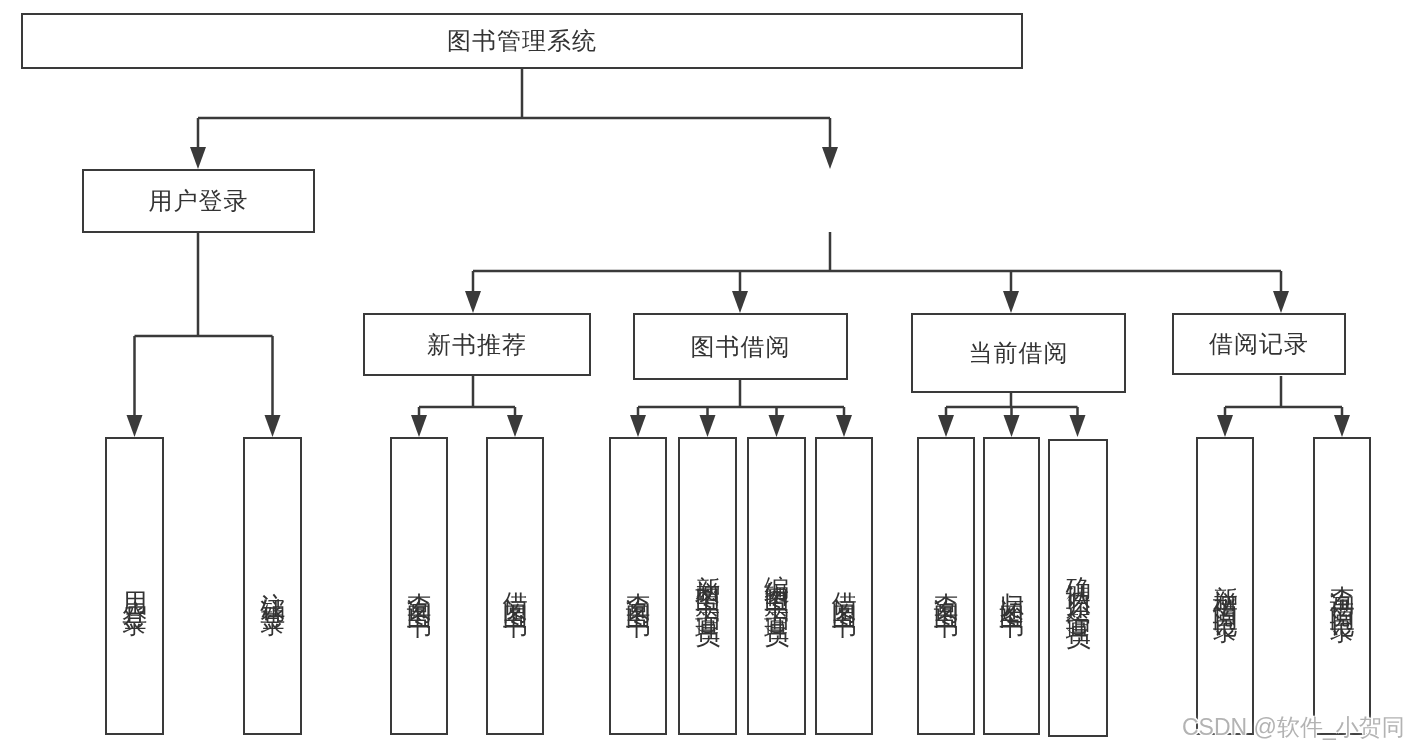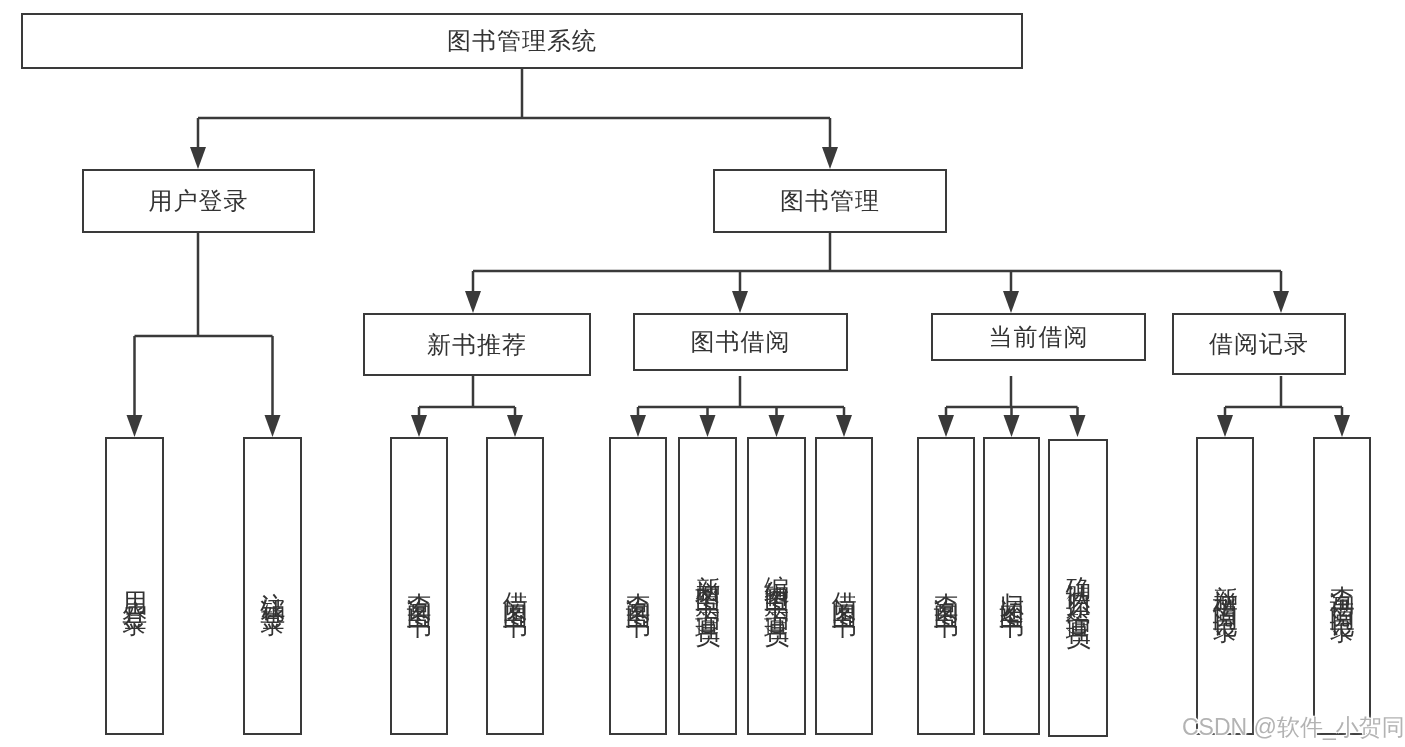--- a/index.html
+++ b/index.html
@@ -63,31 +63,28 @@
     </g>
   </svg>
 
   <div class="node nh" style="left:21px;top:13px;width:1002px;height:56px">
     <span class="lbl">图书管理系统</span>
   </div>
 
   <div class="node nh" style="left:82px;top:169px;width:233px;height:64px">
     <span class="lbl">用户登录</span>
   </div>
-  <div class="node nh" style="left:713px;top:169px;width:234px;height:64px">
-    <span class="lbl">图书管理</span>
-  </div>
 
   <div class="node nh" style="left:363px;top:313px;width:228px;height:63px">
     <span class="lbl">新书推荐</span>
   </div>
-  <div class="node nh" style="left:633px;top:313px;width:215px;height:58px">
+  <div class="node nh" style="left:633px;top:313px;width:215px;height:67px">
     <span class="lbl">图书借阅</span>
   </div>
-  <div class="node nh" style="left:931px;top:313px;width:215px;height:48px">
+  <div class="node nh" style="left:911px;top:313px;width:215px;height:80px">
     <span class="lbl">当前借阅</span>
   </div>
   <div class="node nh" style="left:1172px;top:313px;width:174px;height:62px">
     <span class="lbl">借阅记录</span>
   </div>
 
   <div class="node nv" style="left:105px;top:437px;width:59px;height:298px">
     <span class="vlbl">用户登录</span>
   </div>
   <div class="node nv" style="left:243px;top:437px;width:59px;height:298px">

